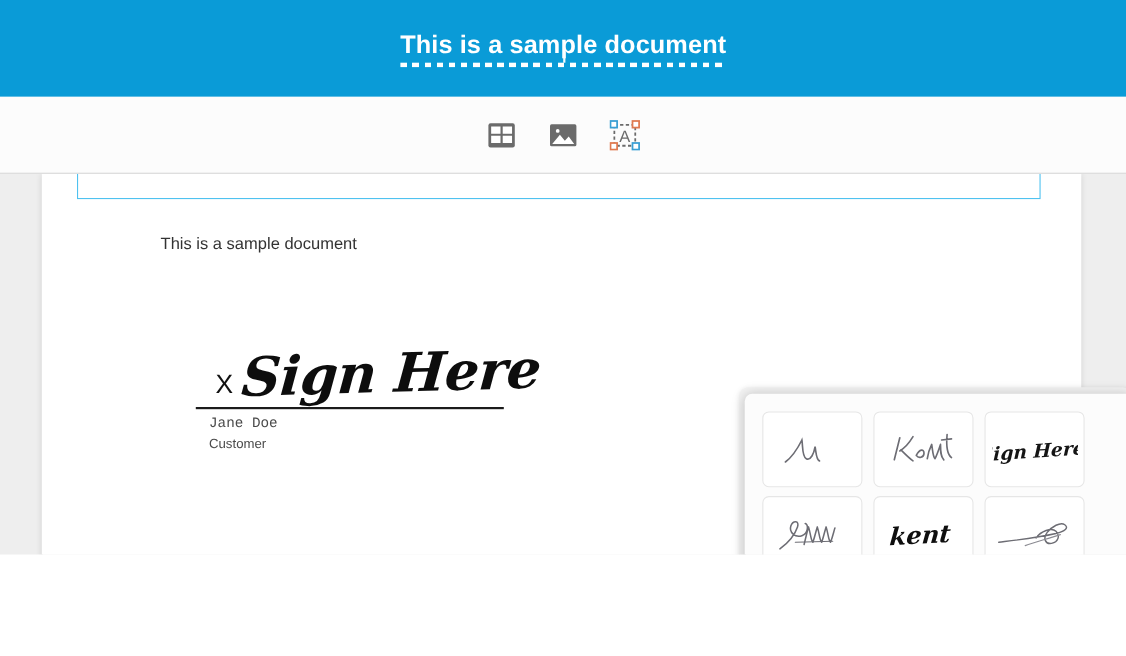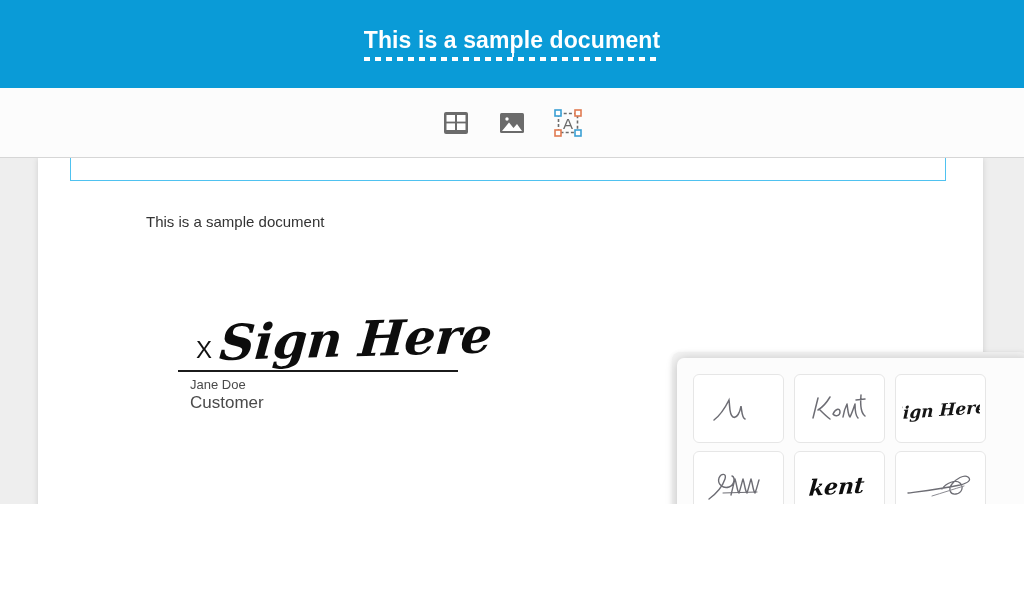--- a/index.html
+++ b/index.html
@@ -197,27 +197,28 @@
   }
 
   .sig-name {
     position: absolute;
     left: 42px;
     top: 78px;
     font-size: 13px;
     color: #4a4a4a;
     line-height: 18px;
     white-space: nowrap;
+    font-family: Liberation Mono, monospace;
   }
 
   .sig-role {
     position: absolute;
     left: 42px;
     top: 96px;
-    font-size: 17px;
+    font-size: 12px;
     color: #4a4a4a;
     line-height: 18px;
     white-space: nowrap;
   }
 
   
   .sig-picker {
     position: absolute;
     left: 677px;
     top: 358px;

